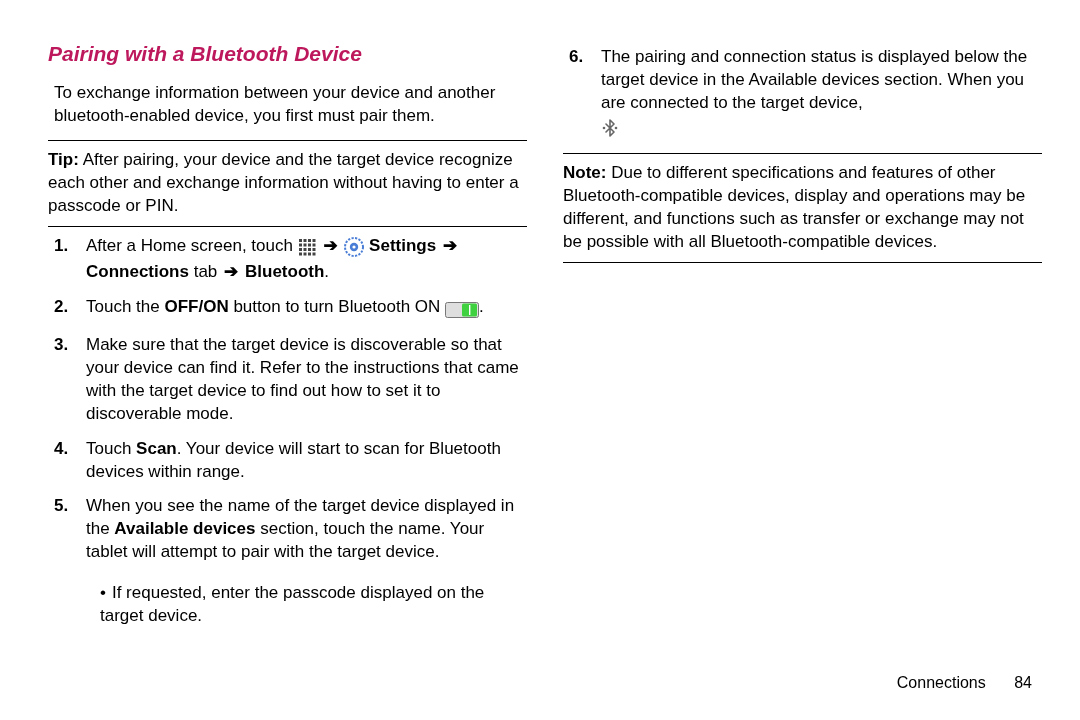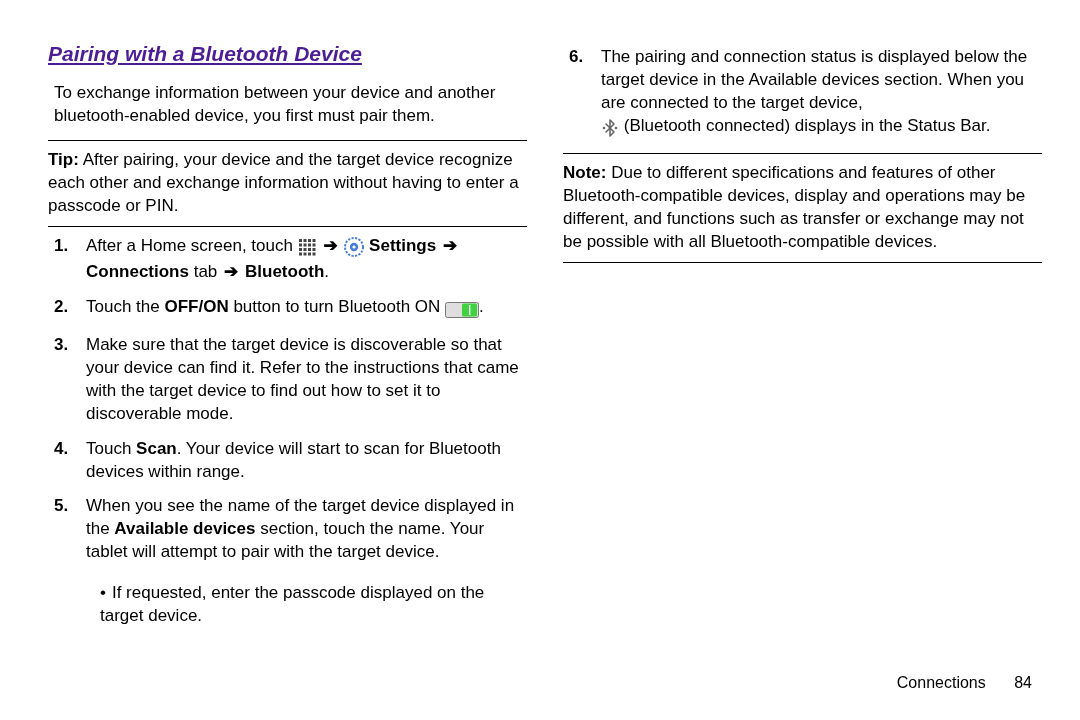--- a/index.html
+++ b/index.html
@@ -26,22 +26,21 @@
   }
   .col {
     width: 480px;
   }
   h2.section-title {
     margin: 0 0 14px 0;
     font-family: Arial, Helvetica, sans-serif;
     font-style: italic;
     font-weight: 800;
     font-size: 21px;
-    color: #4c1d95;
-    text-decoration: underline;
+    color: #be185d;
   }
   p.intro {
     margin: 0 0 12px 6px;
   }
   hr.rule {
     border: none;
     border-top: 1.5px solid #000;
     margin: 8px 0;
   }
   .tip, .note {
@@ -188,21 +187,20 @@
         <li>
           <span>The pairing and connection status is displayed below the target device in the Available devices section. When you are connected to the target device,</span><br>
           
           <span class="icon">
             <svg width="18" height="18" viewBox="0 0 18 18">
               <path d="M9 1 L13 5 L9 9 L13 13 L9 17 V1 M5 5 L13 13 M5 13 L13 5" fill="none" stroke="#666" stroke-width="1.6" stroke-linejoin="round" stroke-linecap="round"></path>
               <circle cx="3" cy="9" r="1.3" fill="#666"></circle>
               <circle cx="15" cy="9" r="1.3" fill="#666"></circle>
             </svg>
           </span>
-          <span> (Bluetooth connected) displays in the Status Bar.</span>
         </li>
       </ol>
 
       <hr class="rule">
       <div class="note">
         <span class="label">Note:</span>
         <span>Due to different specifications and features of other Bluetooth-compatible devices, display and operations may be different, and functions such as transfer or exchange may not be possible with all Bluetooth-compatible devices.</span>
       </div>
       <hr class="rule">
     </div>

